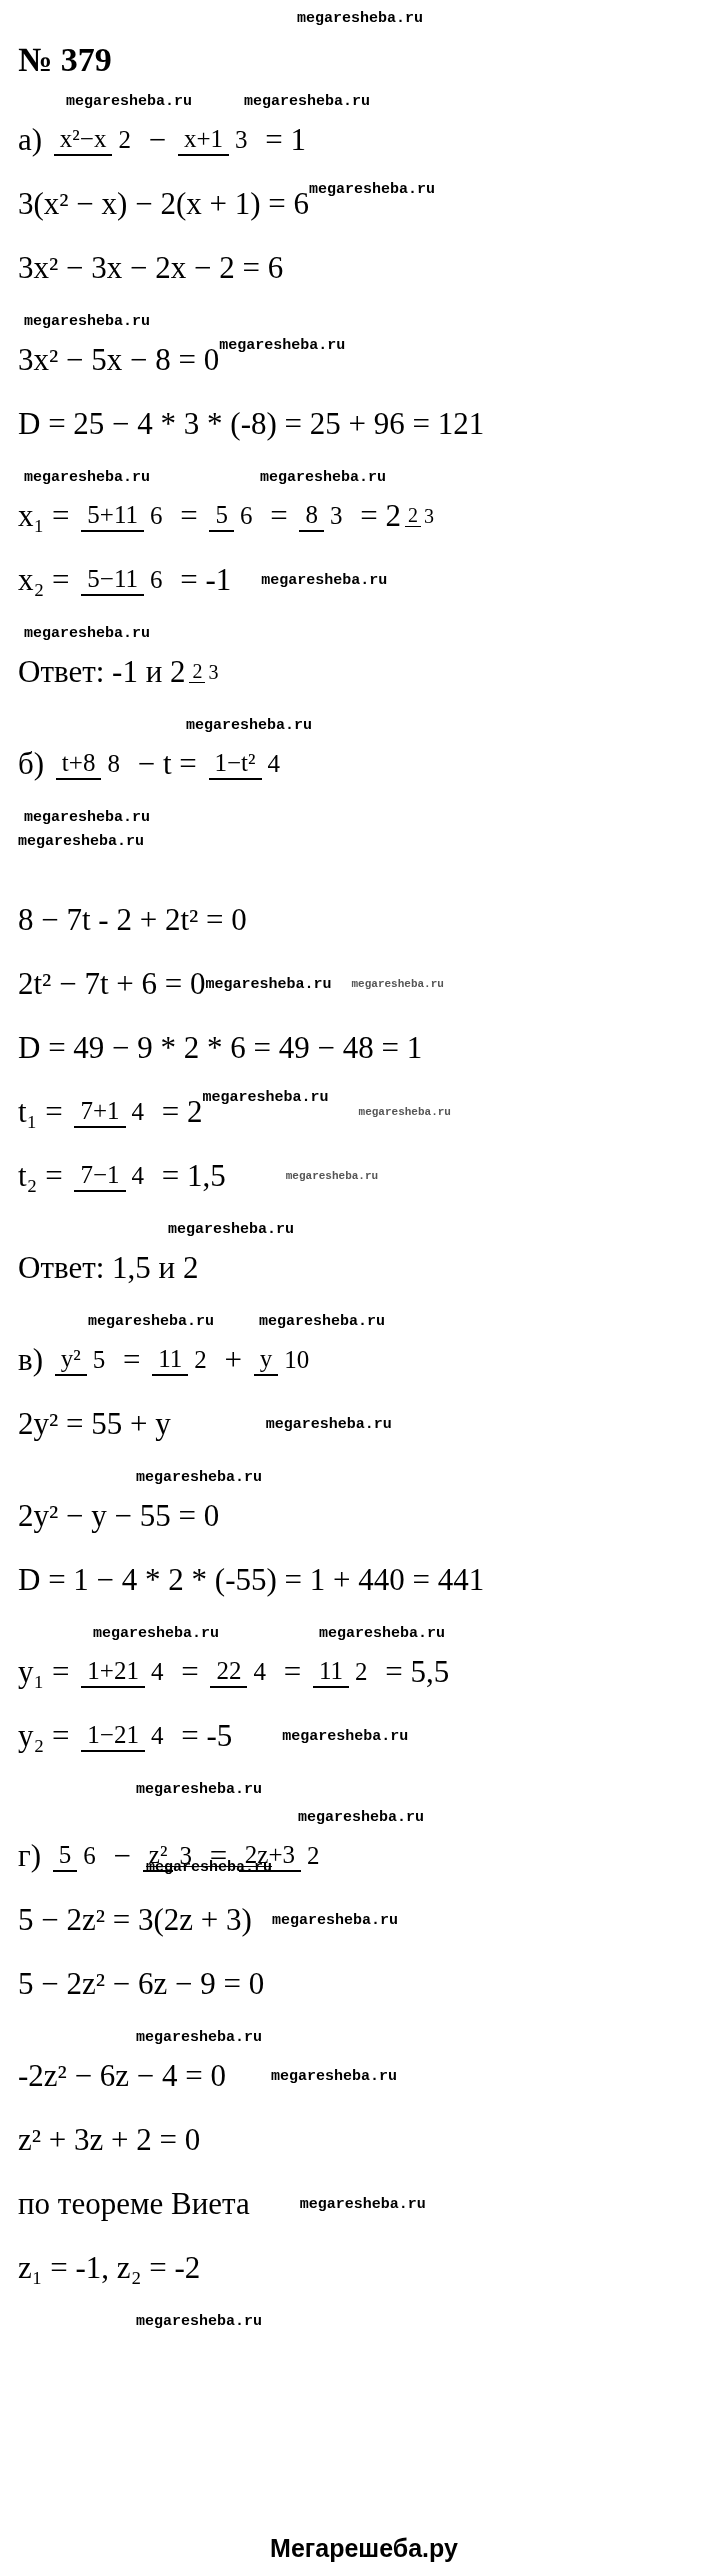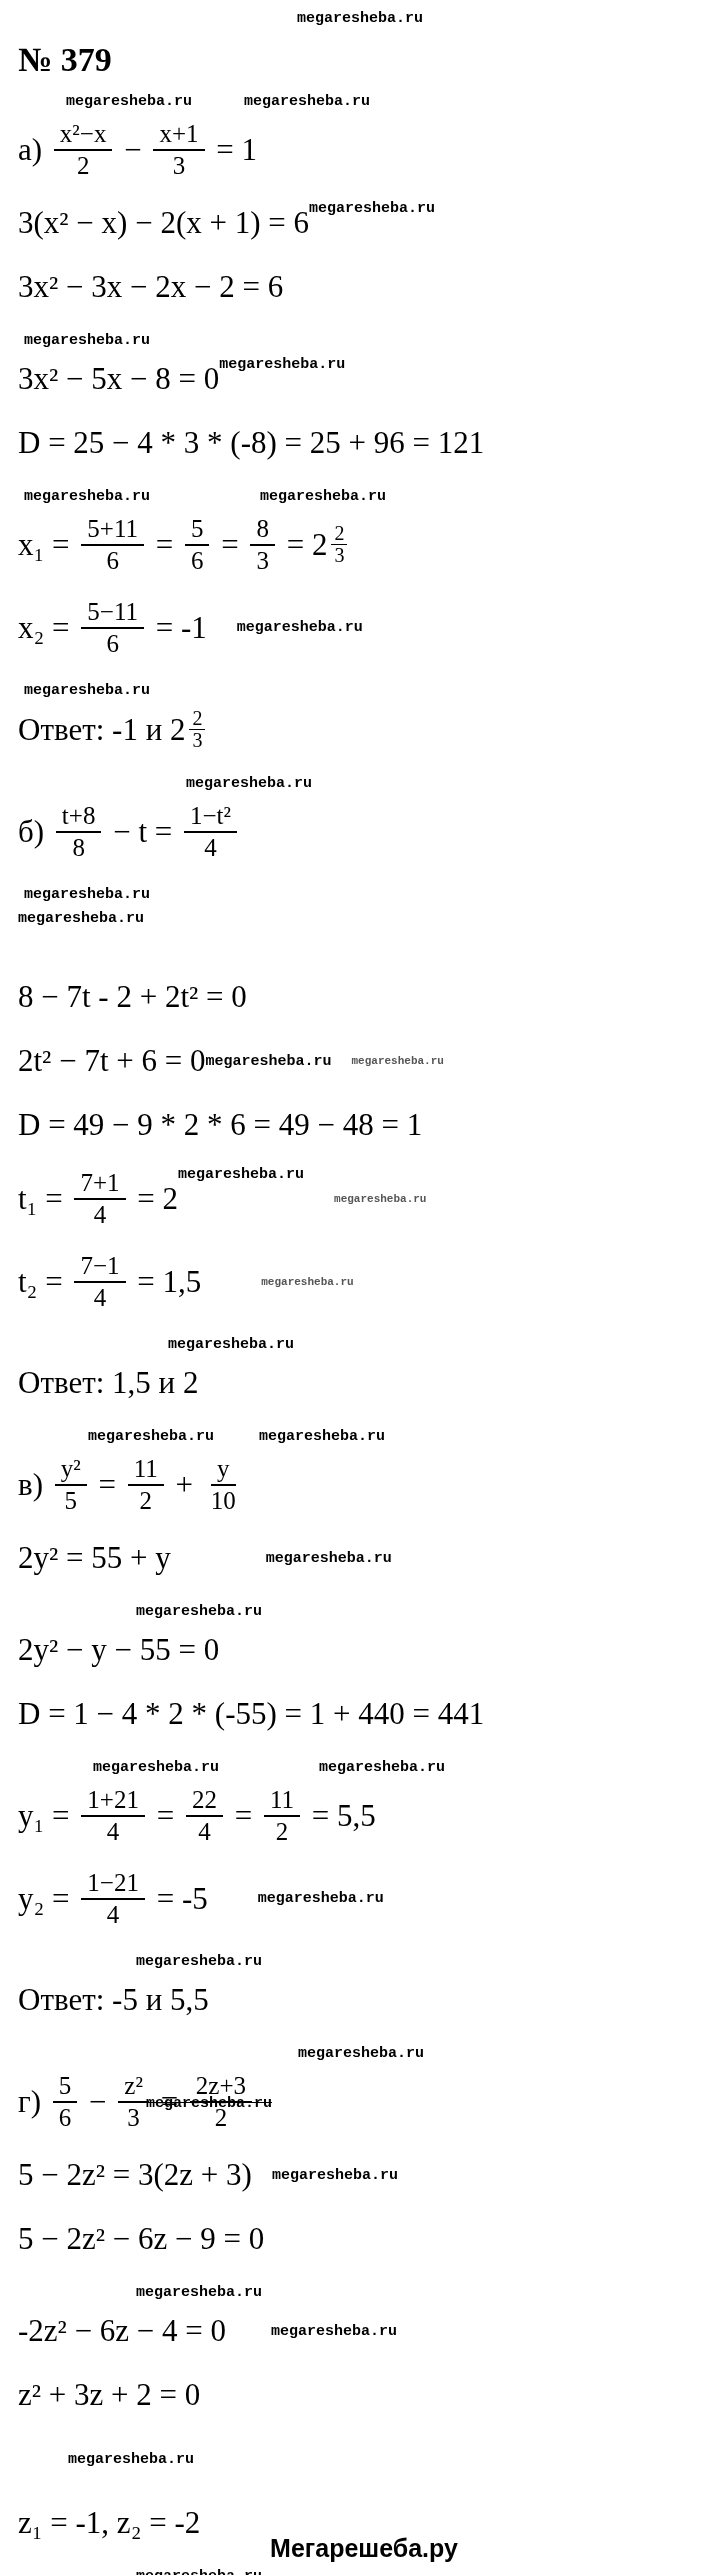--- a/index.html
+++ b/index.html
@@ -8,21 +8,21 @@
   .top-wm{padding-top:8px;text-align:center;}
   .wm{font-family:Liberation Mono, monospace;font-weight:700;font-size:15px;color:#000;white-space:nowrap;}
   .wm-sm{font-size:11px;color:#555;}
   .wm-sup{align-self:flex-start;margin-top:-2px;}
   .wm-strike{text-decoration:line-through;}
   .content{padding:4px 0 0 18px;}
   .title{font-size:34px;font-weight:700;margin:10px 0 12px 0;}
   .line{display:flex;align-items:center;margin:0 0 22px 0;min-height:42px;font-size:31px;position:relative;}
   .line.wmrow{min-height:20px;margin:0 0 8px 0;}
   .tx{white-space:pre;}
-  .frac{display:inline-flex;flex-direction:column;align-items:center;margin:0 4px;}
+  .frac{display:inline-flex;flex-direction:row;align-items:center;margin:0 4px;}
   .frac .num{font-size:25px;line-height:1.18;padding:0 6px;border-bottom:2px solid #000;text-align:center;}
   .frac .den{font-size:25px;line-height:1.18;padding:0 6px;text-align:center;}
   .frac.fr-small .num,.frac.fr-small .den{font-size:20px;line-height:1.05;padding:0 3px;border-bottom-width:1.5px;}
   .sp{display:inline-block;flex:0 0 auto;height:1px;}
   .footer{position:absolute;left:4px;bottom:12px;width:100%;text-align:center;font-weight:700;font-size:25px;
           font-family:"Liberation Sans","DejaVu Sans",sans-serif;}
 </style>
 </head>
 <body>
 
@@ -251,23 +251,20 @@
           <span class="den">4</span>
         </span>
         <span class="tx"> = -5</span>
         <span class="sp" style="width: 50px;"></span>
         <span class="wm">megaresheba.ru</span>
       </div>
       <div class="line wmrow">
         <span class="sp" style="width: 118px;"></span>
         <span class="wm">megaresheba.ru</span>
       </div>
-      <div class="line">
-        <span class="tx">Ответ: -5 и 5,5</span>
-      </div>
       <div class="line wmrow">
         <span class="sp" style="width: 280px;"></span>
         <span class="wm">megaresheba.ru</span>
       </div>
       <div class="line">
         <span class="tx">г) </span>
         <span class="frac">
           <span class="num">5</span>
           <span class="den">6</span>
         </span>
@@ -297,20 +294,21 @@
       </div>
       <div class="line">
         <span class="tx">-2z² − 6z − 4 = 0</span>
         <span class="sp" style="width: 45px;"></span>
         <span class="wm">megaresheba.ru</span>
       </div>
       <div class="line">
         <span class="tx">z² + 3z + 2 = 0</span>
       </div>
       <div class="line">
+        <span class="tx">по теореме Виета</span>
         <span class="sp" style="width: 50px;"></span>
         <span class="wm">megaresheba.ru</span>
       </div>
       <div class="line">
         <span class="tx">z₁ = -1, z₂ = -2</span>
       </div>
       <div class="line wmrow">
         <span class="sp" style="width: 118px;"></span>
         <span class="wm">megaresheba.ru</span>
       </div>

